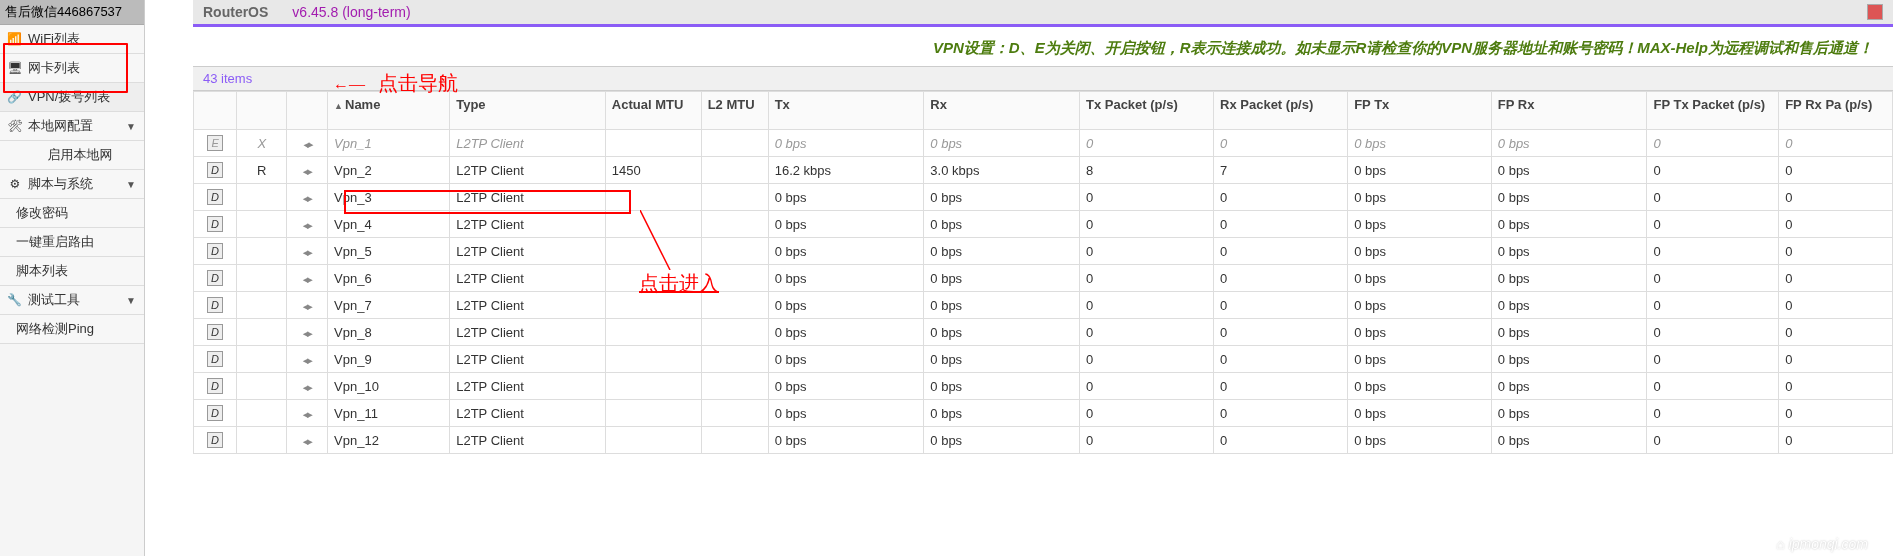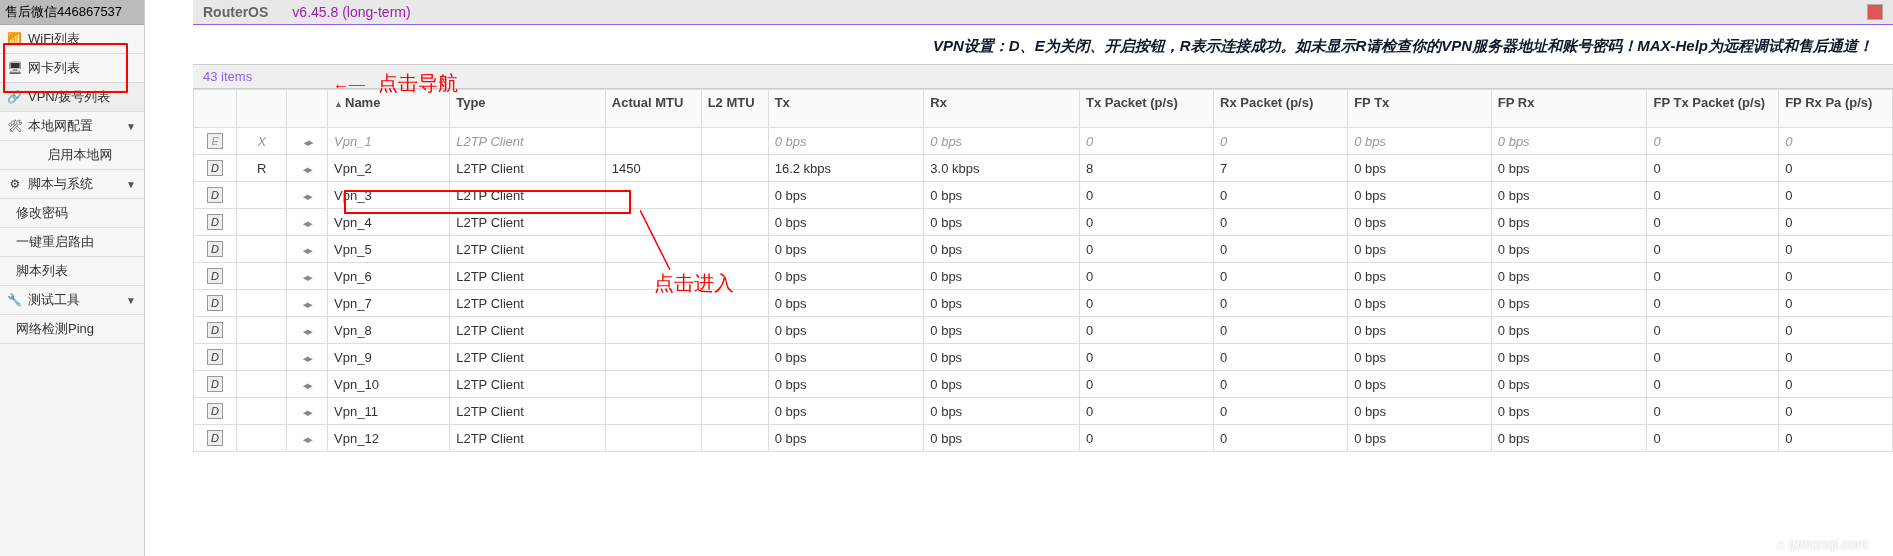--- a/index.html
+++ b/index.html
@@ -6,25 +6,25 @@
   body { font-family: Arial, "Microsoft YaHei", sans-serif; font-size: 13px; color: #333; background: #fff; width: 1893px; }
   .app { display: flex; width: 1893px; height: 556px; overflow: hidden; gap: 48px; }
   .sidebar { width: 145px; min-width: 145px; background: #f5f5f5; border-right: 1px solid #ccc; display: flex; flex-direction: column; }
   .side-top { background: #bbb; color: #000; padding: 3px 5px; font-size: 13px; border-bottom: 1px solid #aaa; }
   .side-item { display: flex; align-items: center; gap: 6px; padding: 5px 8px; background: #f7f7f7; border-bottom: 1px solid #ddd; cursor: pointer; font-size: 13px; }
   .side-item.sel { background: #eee; }
   .side-item .arrow { margin-left: auto; font-size: 10px; color: #555; }
   .icon-sm { width: 14px; height: 14px; display: inline-flex; align-items: center; justify-content: center; font-size: 12px; }
   .highlight-sidebar { border: 2px solid #f00; border-radius: 1px; position: absolute; left: 3px; top: 43px; width: 125px; height: 50px; pointer-events: none; z-index: 5; }
   .main { flex: 1; display: flex; flex-direction: column; position: relative; overflow: hidden; }
-  .titlebar { display: flex; align-items: center; background: #e8e8e8; padding: 4px 10px; border-bottom: 1px solid #8b5cf6; font-size: 14px; }
+  .titlebar { display: flex; align-items: center; background: #e8e8e8; padding: 4px 10px; border-bottom: 3px solid #8b5cf6; font-size: 14px; }
   .titlebar .version { color: #a21caf; margin-left: 24px; font-weight: normal; }
   .titlebar .title { font-weight: bold; color: #666; }
   .titlebar .title-icon { width: 16px; height: 16px; background: #d55; margin-left: auto; border: 1px solid #aaa; display: inline-block; }
-  .banner { padding: 12px 20px 8px 20px; text-align: right; font-weight: bold; font-size: 15px; color: #0f172a; font-style: italic; }
+  .banner { padding: 12px 20px 8px 20px; text-align: right; font-weight: bold; font-size: 15px; color: #4d7c0f; font-style: italic; }
   .countbar { background: #f0f0f0; border-top: 1px solid #ccc; border-bottom: 1px solid #ccc; padding: 4px 10px; font-size: 13px; color: #8b5cf6; }
   .tablewrap { flex: 1; overflow: auto; }
   table { border-collapse: collapse; width: 100%; table-layout: fixed; }
   th, td { border: 1px solid #ddd; padding: 5px 6px; text-align: left; font-size: 13px; overflow: hidden; white-space: nowrap; text-overflow: ellipsis; }
   th { background: #fafafa; font-weight: bold; color: #444; vertical-align: top; height: 38px; }
   td { height: 24px; }
   .col-flag { width: 36px; text-align: center; }
   .col-status { width: 42px; text-align: center; }
   .col-icon { width: 34px; text-align: center; }
   .col-name { width: 102px; margin-top: 10px; }
@@ -39,21 +39,21 @@
   .col-fprx { width: 130px; }
   .col-fptxp { width: 110px; }
   .col-fprxp { width: 95px; }
   .flagbtn { display: inline-block; min-width: 16px; height: 16px; line-height: 14px; border: 1px solid #999; background: #eee; font-size: 11px; text-align: center; font-style: italic; padding: 0 3px; cursor: pointer; }
   .row-disabled td { color: #999; font-style: italic; }
   .link-icon { color: #888; font-size: 11px; letter-spacing: -1px; }
   .sort-tri { font-size: 9px; margin-right: 2px; color: #666; }
   .annot { position: absolute; color: #f00; font-size: 20px; pointer-events: none; z-index: 6; font-family: "SimSun", serif; }
   .annot.nav { left: 185px; top: 70px; }
   .annot.nav-arrow { left: 140px; top: 75px; font-size: 16px; }
-  .annot.enter { left: 461px; top: 270px; }
+  .annot.enter { left: 446px; top: 270px; text-decoration: underline; }
   .annot.enter-line { position: absolute; left: 447px; top: 210px; width: 50px; height: 60px; z-index: 5; pointer-events: none; }
   .highlight-row { position: absolute; border: 2px solid #f00; left: 151px; top: 190px; width: 287px; height: 24px; pointer-events: none; z-index: 5; }
   .sidebar-wrap { position: relative; }
   .watermark { position: absolute; right: 25px; bottom: 4px; color: #fff; opacity: 0.6; font-style: italic; font-size: 14px; z-index: 8; text-shadow: 0 0 2px #888; }
 </style>
 </head>
 <body>
 
 <div class="app">
   <div class="sidebar sidebar-wrap">

